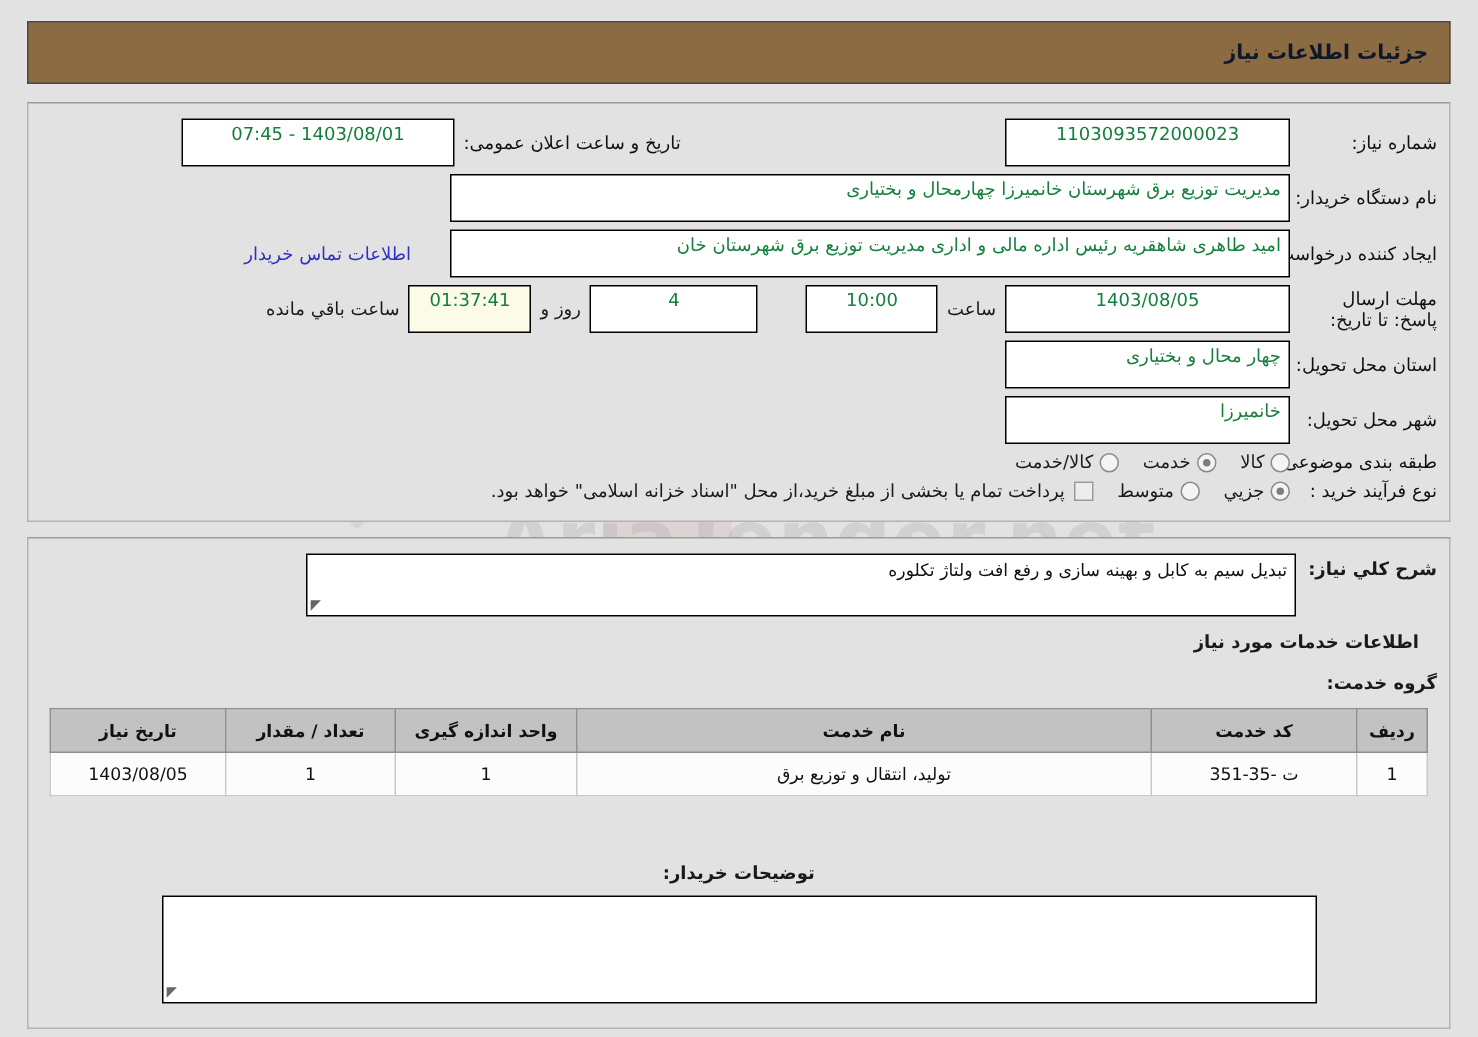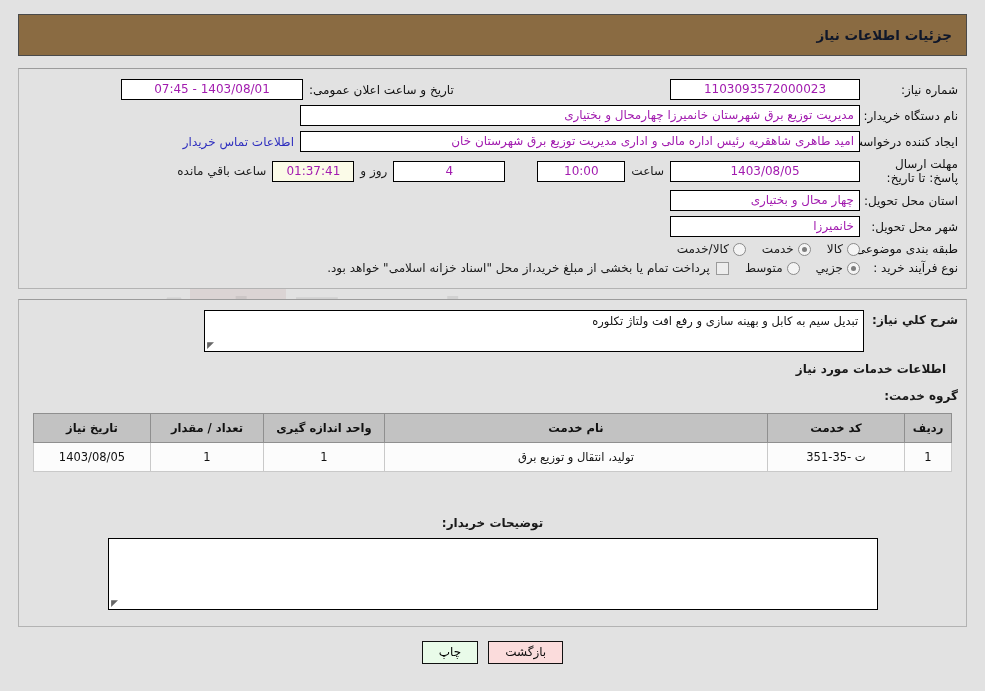--- a/index.html
+++ b/index.html
@@ -80,37 +80,37 @@
   }
   .lbl{
     font-size:12px;color:#111;
     text-align:right;
     white-space:nowrap;
   }
   .lbl-w{width:92px;flex:0 0 92px;}
   .fld{
     background:#ffffff;
     border:1px solid #000000;
-    height:21px;line-height:19px;
+    height:32px;line-height:19px;
     font-size:12px;
     padding:0 4px;
     box-sizing:border-box;
     text-align:center;
     overflow:hidden;
     white-space:nowrap;
-    color:#a21caf;
+    color:#15803d;
   }
   .fld-num{width:190px;}
   .fld-date{width:190px;}
   .fld-time{width:88px;}
   .fld-days{width:112px;}
   .fld-count{
     width:82px;background:#fbfbe8;border:1px solid #000;
   }
-  .fld-wide{width:560px;text-align:right;padding-right:5px;}
+  .fld-wide{width:560px;text-align:right;padding-right:5px;margin-left:20px;}
   .fld-org{width:560px;text-align:right;padding-right:5px;}
   .fld-prov{width:190px;text-align:right;padding-right:5px;}
   .fld-city{width:190px;text-align:right;padding-right:5px;}
   .fld-announce{width:182px;}
 
   .lbl-inline{font-size:12px;white-space:nowrap;}
   .link{
     color:#2f2fbf;font-size:12px;cursor:pointer;white-space:nowrap;
   }
 

